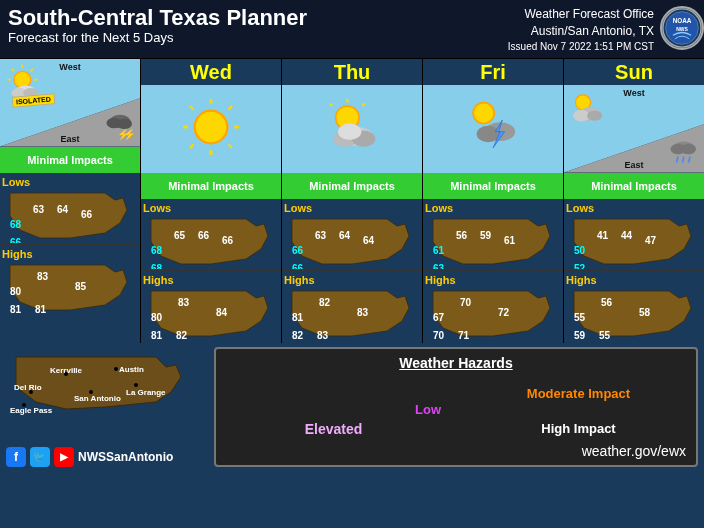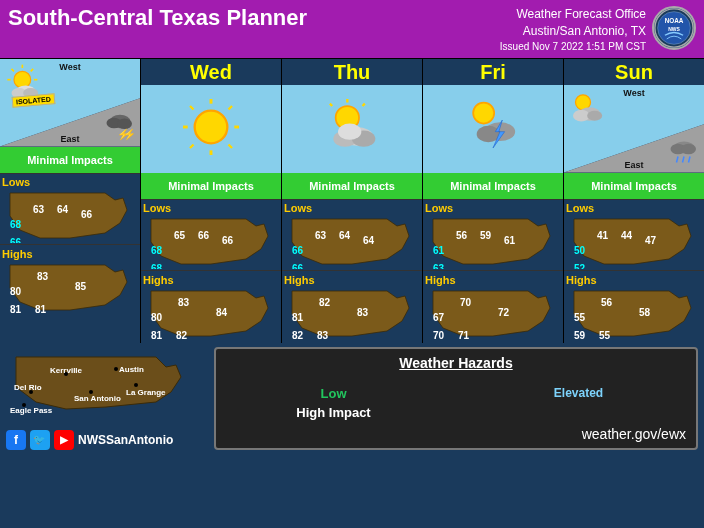--- a/index.html
+++ b/index.html
@@ -7,25 +7,25 @@
       width: 704px;
       height: 528px;
       background: #1a3a5c;
       font-family: Arial, sans-serif;
       overflow: hidden;
       position: relative;
     }
 
     
     .header {
-      background: #a21caf;
+      background: #0f172a;
       display: flex;
       justify-content: space-between;
       align-items: flex-start;
-      padding: 6px 8px 4px 8px;
+      padding: 6px 0 4px 8px;
       gap: 28px;
     }
     .header-left .title {
       font-size: 22px;
       font-weight: bold;
       color: white;
       line-height: 1.1;
     }
     .header-left .subtitle {
       font-size: 13px;
@@ -102,20 +102,21 @@
     .social-fb { background: #1877f2; }
     .social-tw { background: #1da1f2; }
     .social-yt { background: #ff0000; }
   </style>
 </head>
 <body>
 
 <div class="header">
   <div class="header-left">
     <div class="title">South-Central Texas Planner</div>
+    <div class="subtitle">Forecast for the Next 5 Days</div>
   </div>
   <div class="header-right">
     <div class="wfo-text">
       <div>Weather Forecast Office</div>
       <div>Austin/San Antonio, TX</div>
       <div style="font-size:10px;">Issued Nov 7 2022 1:51 PM CST</div>
     </div>
     <div class="nws-logo">
       <svg width="44" height="44" viewBox="0 0 44 44">
         <circle cx="22" cy="22" r="21" fill="#1a3a5c" stroke="#aaa" stroke-width="1.5"></circle>
@@ -382,19 +383,20 @@
       <div class="social-icon social-fb">f</div>
       <div class="social-icon social-tw" style="font-size:10px;">🐦</div>
       <div class="social-icon social-yt" style="font-size:10px;">▶</div>
       <span style="color:white; font-size:12px; font-weight:bold;">NWSSanAntonio</span>
     </div>
   </div>
 
   <div style="flex:1; background:#222; border:2px solid #777; border-radius:4px; padding:6px 10px; display:flex; flex-direction:column; align-items:center; justify-content:center;">
     <div style="color:white; font-size:14px; font-weight:bold; text-decoration:underline; margin-bottom:15px;">Weather Hazards</div>
     <div style="display:grid; grid-template-columns:1fr 1fr; gap:4px 30px; width:100%;">
-      <div style="color:#22c55e; font-size:13px; font-weight:bold; text-align:center;">Low</div>
-      <div style="color:#7dd3fc; font-size:12px; font-weight:bold; text-align:center;">Elevated</div>
+      <div style="color:#d946ef; font-size:13px; font-weight:bold; text-align:right;margin-top:16px;">Low</div>
+      <div style="color:#ff8800; font-size:13px; font-weight:bold; text-align:center;">Moderate Impact</div>
+      <div style="color:#f0abfc; font-size:14px; font-weight:bold; text-align:center;">Elevated</div>
       <div style="color:#ffffff; font-size:13px; font-weight:bold; text-align:center;">High Impact</div>
     </div>
     <div style="color:white; font-size:14px; margin-top:6px; align-self:flex-end;">weather.gov/ewx</div>
   </div>
 </div>
 
 </body></html>

